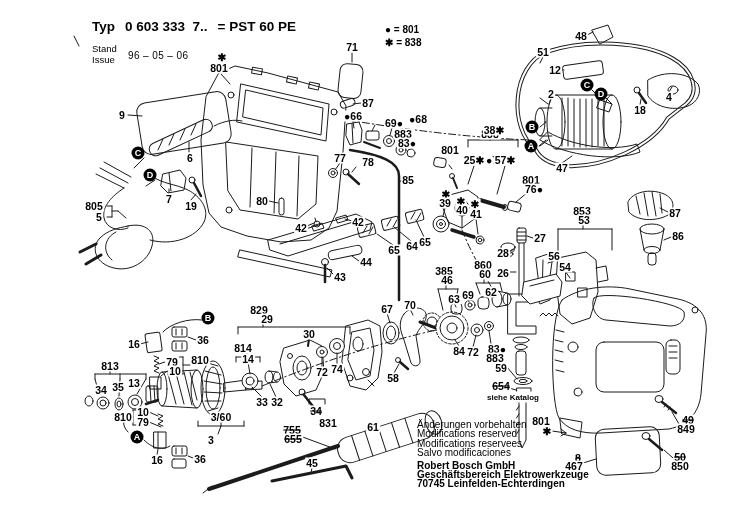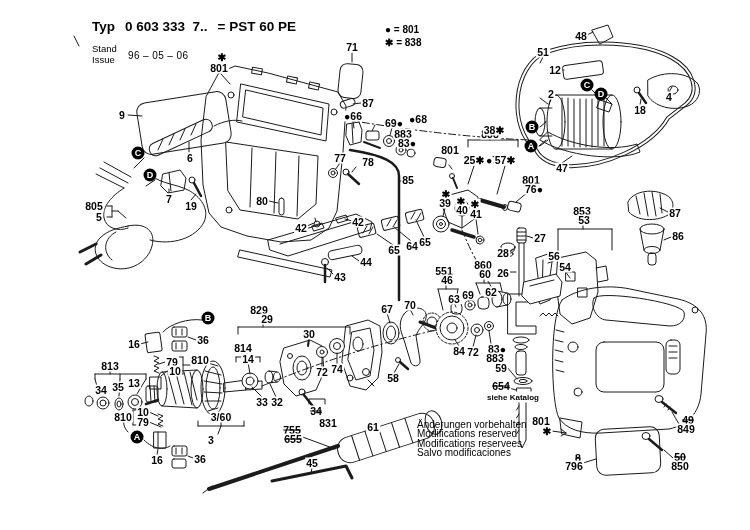--- a/index.html
+++ b/index.html
@@ -394,20 +394,25 @@
 <div class="legend">
   <div>● = 801</div>
   <div>✱ = 838</div>
 </div>
 
 <div class="footer">
   <div>Änderungen vorbehalten</div>
   <div>Modifications reserved</div>
   <div>Modifications reservees</div>
   <div>Salvo modificaciones</div>
+  <div class="company">
+    <div>Robert Bosch GmbH</div>
+    <div>Geschäftsbereich Elektrowerkzeuge</div>
+    <div>70745 Leinfelden-Echterdingen</div>
+  </div>
 </div>
 
 <div style="position:absolute;left:0;top:0;width:750px;height:530px;">
     <span class="callout" style="left: 222px; top: 57px;">✱</span>
     <span class="callout" style="left: 219px; top: 68px;">801</span>
     <span class="callout" style="left: 352px; top: 47px;">71</span>
     <span class="callout" style="left: 122px; top: 115px;">9</span>
     <span class="callout" style="left: 190px; top: 158px;">6</span>
     <span class="callout" style="left: 169px; top: 199px;">7</span>
     <span class="callout" style="left: 191px; top: 206px;">19</span>
@@ -453,21 +458,21 @@
     <span class="callout" style="left: 669px; top: 97px;">4</span>
     <span class="callout" style="left: 582px; top: 211px;">853</span>
     <span class="callout" style="left: 584px; top: 220px;">53</span>
     <span class="callout" style="left: 675px; top: 213px;">87</span>
     <span class="callout" style="left: 678px; top: 236px;">86</span>
     <span class="callout" style="left: 540px; top: 238px;">27</span>
     <span class="callout" style="left: 503px; top: 253px;">28</span>
     <span class="callout" style="left: 503px; top: 273px;">26</span>
     <span class="callout" style="left: 554px; top: 256px;">56</span>
     <span class="callout" style="left: 565px; top: 267px;">54</span>
-    <span class="callout" style="left: 444px; top: 271px;">551</span>
+    <span class="callout" style="left: 444px; top: 271px;">385</span>
     <span class="callout" style="left: 447px; top: 280px;">46</span>
     <span class="callout" style="left: 483px; top: 265px;">860</span>
     <span class="callout" style="left: 485px; top: 274px;">60</span>
     <span class="callout" style="left: 454px; top: 299px;">63</span>
     <span class="callout" style="left: 468px; top: 295px;">69</span>
     <span class="callout" style="left: 491px; top: 292px;">62</span>
     <span class="callout" style="left: 459px; top: 351px;">84</span>
     <span class="callout" style="left: 473px; top: 352px;">72</span>
     <span class="callout" style="left: 497px; top: 349px;">83●</span>
     <span class="callout" style="left: 495px; top: 358px;">883</span>
@@ -504,21 +509,21 @@
     <span class="callout" style="left: 157px; top: 460px;">16</span>
     <span class="callout" style="left: 200px; top: 459px;">36</span>
     <span class="callout strike" style="left: 292px; top: 430px;">755</span>
     <span class="callout strike" style="left: 293px; top: 439px;">655</span>
     <span class="callout" style="left: 312px; top: 463px;">45</span>
     <span class="callout strike" style="left: 501px; top: 386px;">654</span>
     <span class="callout small" style="left: 513px; top: 397px;">siehe Katalog</span>
     <span class="callout" style="left: 541px; top: 421px;">801</span>
     <span class="callout" style="left: 547px; top: 431px;">✱</span>
     <span class="callout strike" style="left: 578px; top: 458px;">8</span>
-    <span class="callout" style="left: 574px; top: 466px;">796</span>
+    <span class="callout" style="left: 574px; top: 466px;">467</span>
     <span class="callout strike" style="left: 688px; top: 420px;">49</span>
     <span class="callout" style="left: 686px; top: 429px;">849</span>
     <span class="callout strike" style="left: 680px; top: 457px;">50</span>
     <span class="callout" style="left: 680px; top: 466px;">850</span>
     <span class="letter" style="left: 138px; top: 153px;">C</span>
     <span class="letter" style="left: 150px; top: 175px;">D</span>
     <span class="letter" style="left: 208px; top: 318px;">B</span>
     <span class="letter" style="left: 137px; top: 437px;">A</span>
     <span class="letter" style="left: 587px; top: 85px;">C</span>
     <span class="letter" style="left: 601px; top: 94px;">D</span>

